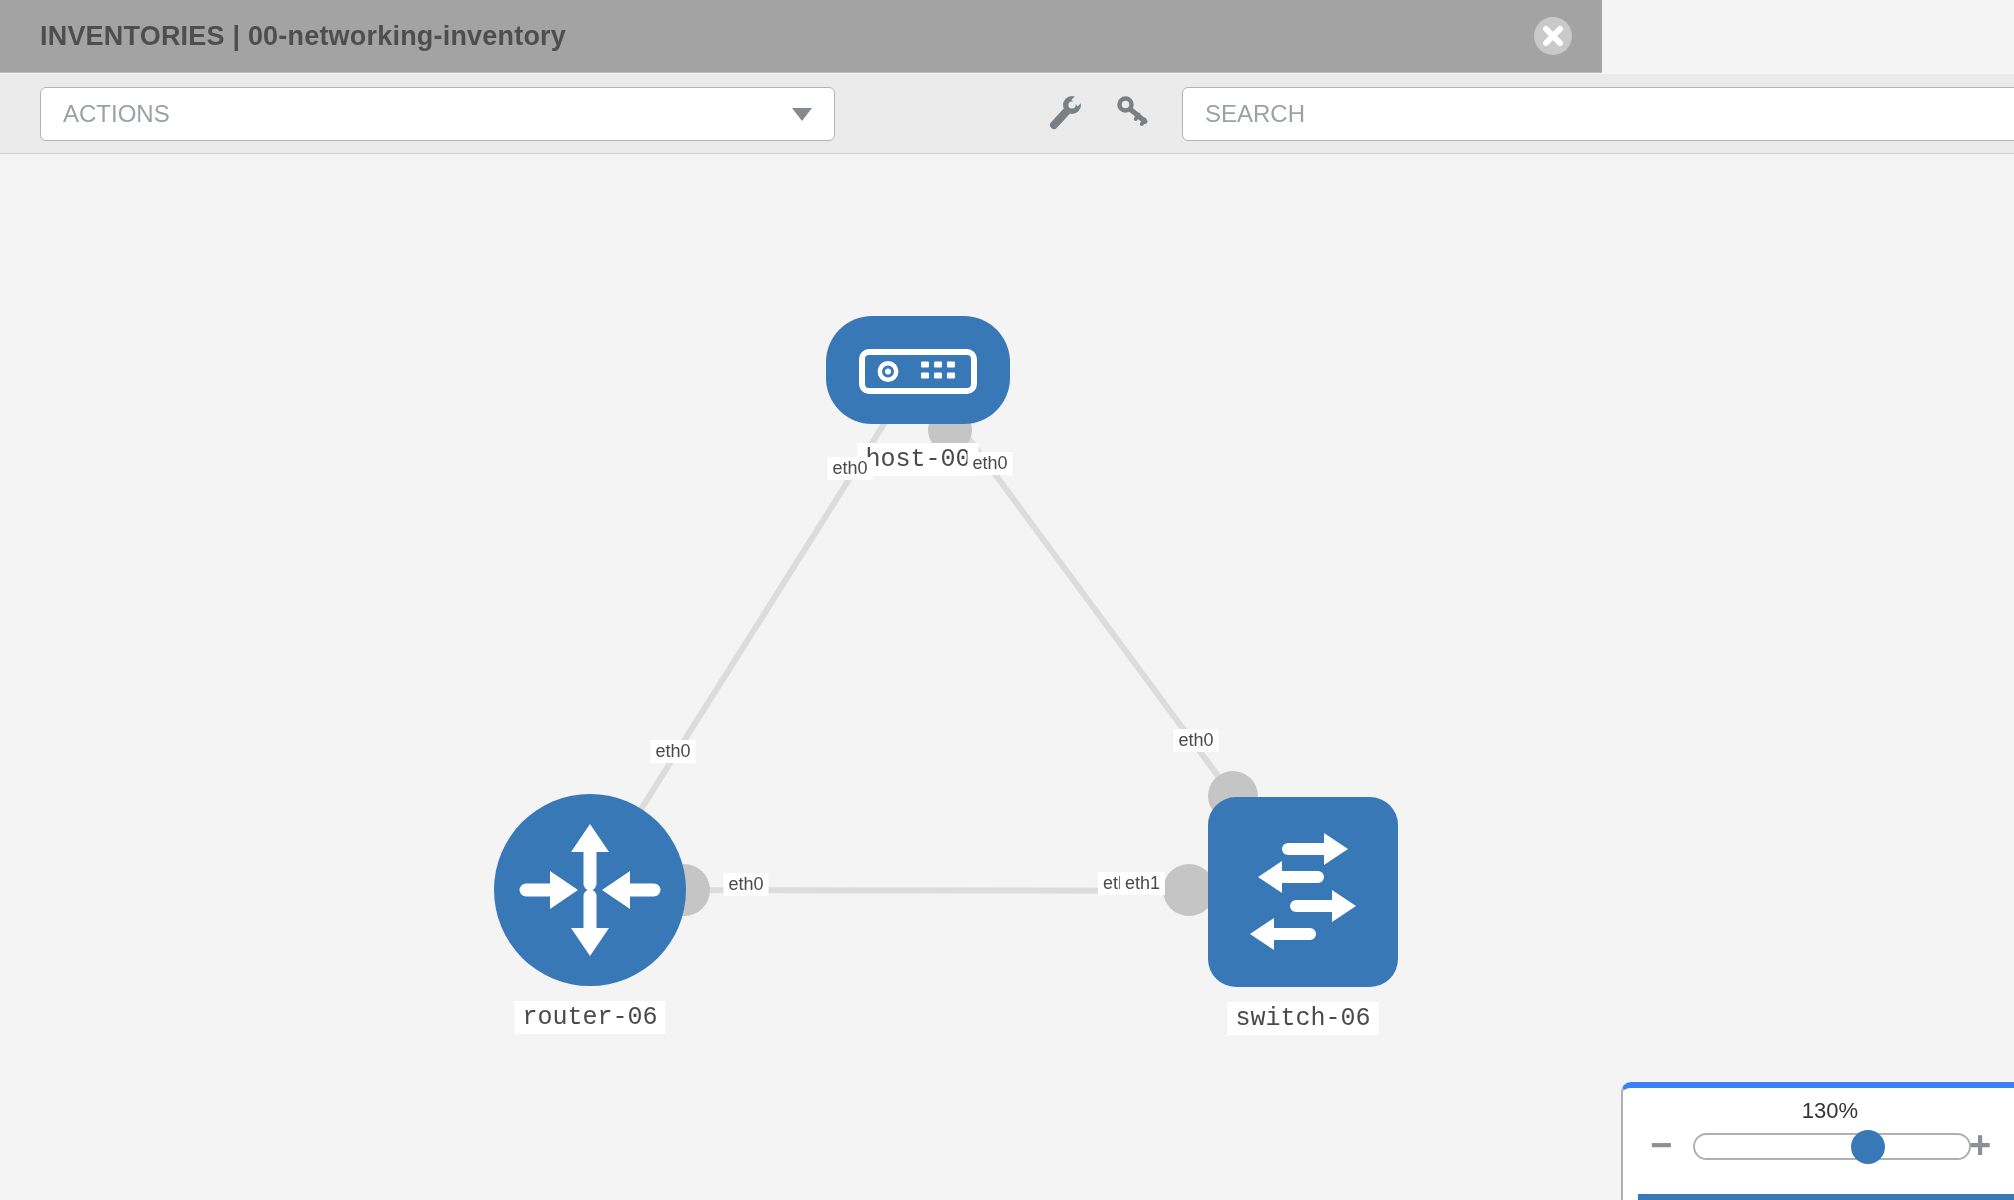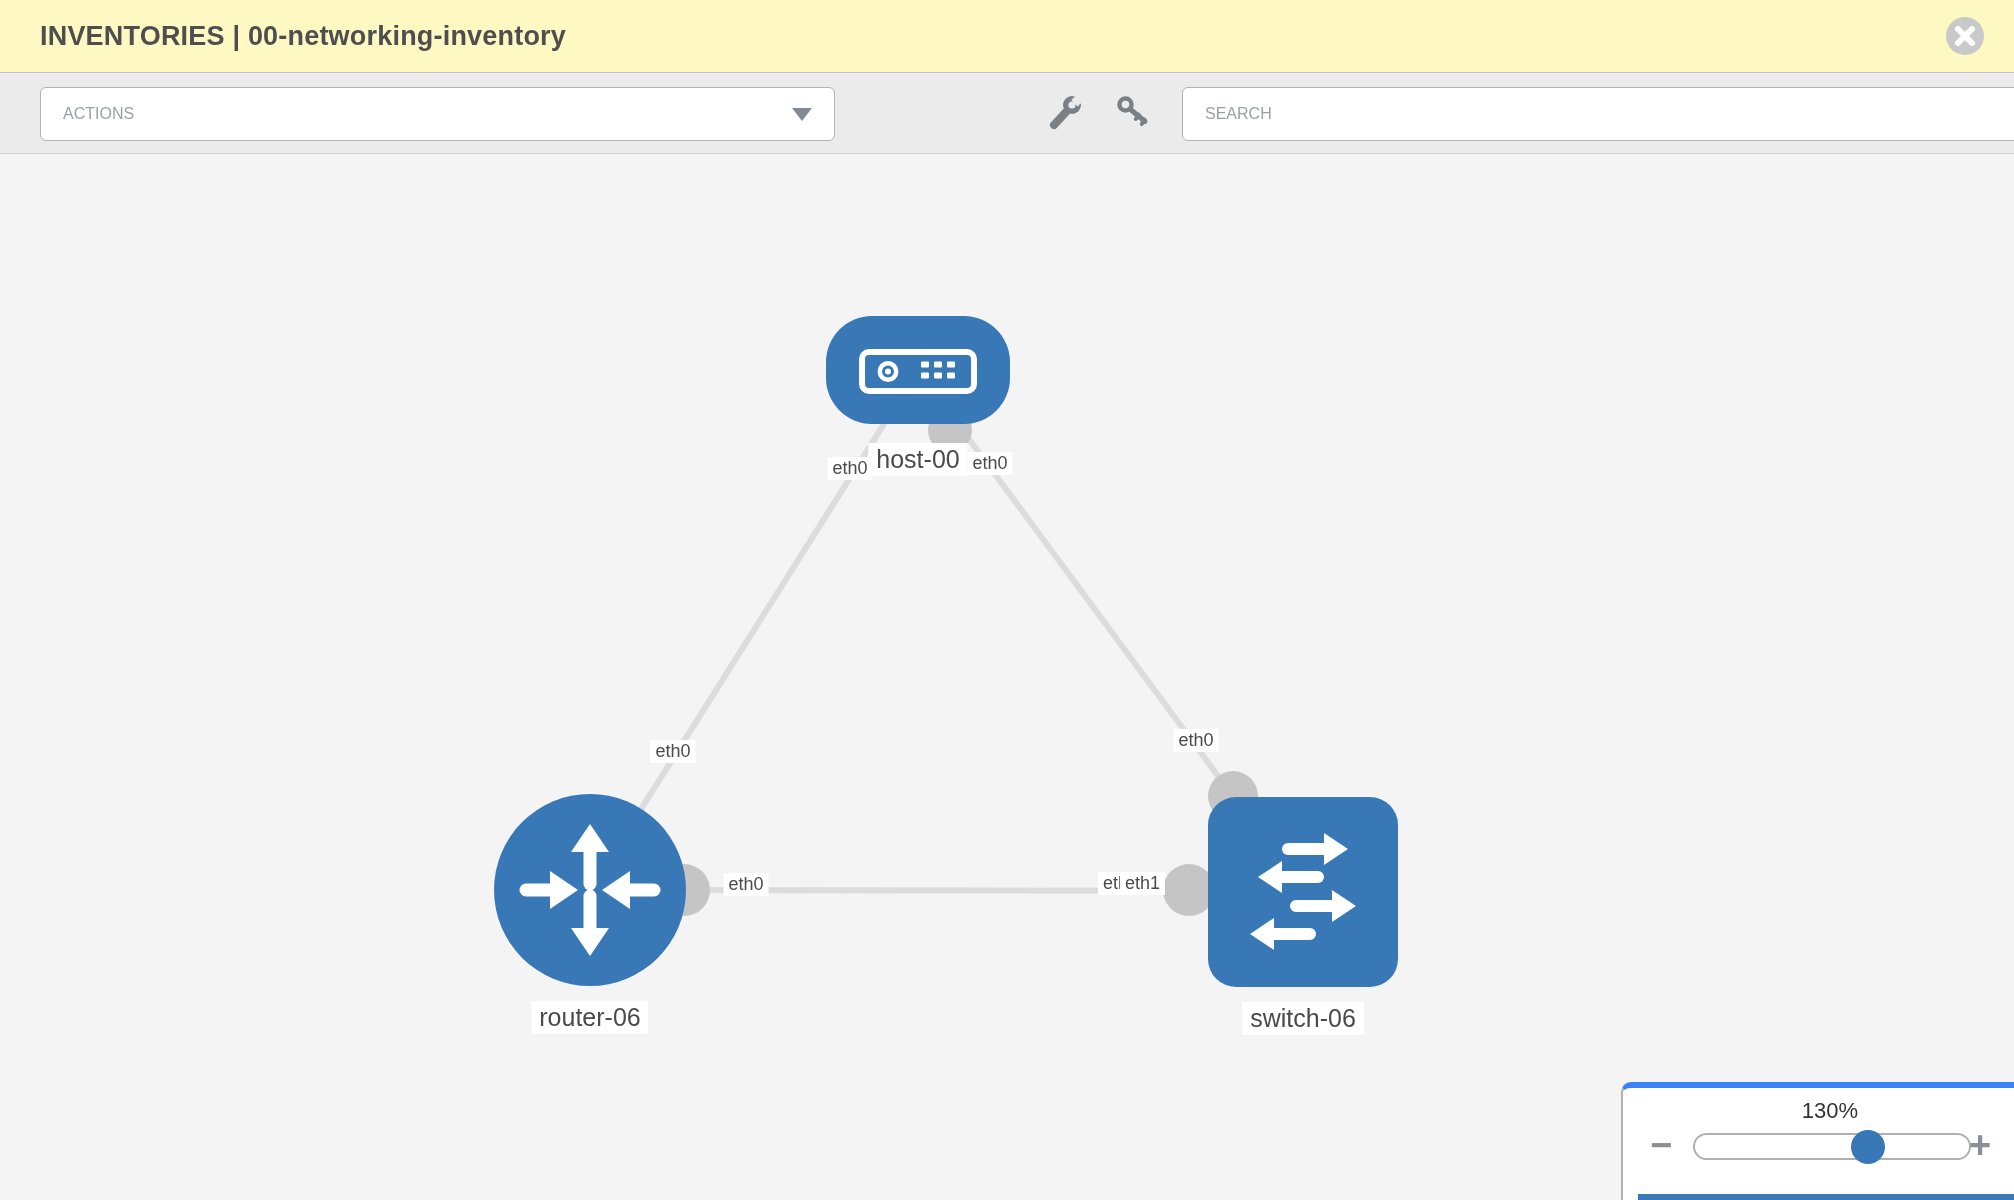--- a/index.html
+++ b/index.html
@@ -1,47 +1,47 @@
 <!DOCTYPE html>
 <html><head>
 <meta charset="utf-8">
 <style>
   * { margin:0; padding:0; box-sizing:border-box; }
   html,body { width:2014px; height:1200px; overflow:hidden; }
   body { font-family:"Liberation Sans", sans-serif; background:#f4f4f4; position:relative; }
 
   
-  .app-header { position:absolute; top:0; left:0; width:2014px; height:73px;
-    background:#fef9c3; border-bottom:1px solid #bcbcbc; z-index:10; }
+  .app-header { position:absolute; top:0; left:0; width:1602px; height:73px;
+    background:#a3a3a3; border-bottom:1px solid #bcbcbc; z-index:10; }
   .app-title { position:absolute; left:40px; top:50%; transform:translateY(-50%);
     font-size:27px; font-weight:bold; color:#4e4e4e; letter-spacing:0.2px; }
   .close-btn { position:absolute; right:29px; top:16px; width:40px; height:40px; cursor:pointer; }
 
   
   .toolbar { position:absolute; top:74px; left:0; width:2014px; height:80px;
     background:#ebebeb; border-bottom:1px solid #cfcfcf; z-index:9; }
   .dropdown { position:absolute; top:13px; height:54px; background:#ffffff;
     border:1px solid #b3b3b3; border-radius:6px; display:flex; align-items:center;
-    padding:0 22px; color:#9ba1a6; font-size:16px; cursor:pointer; }
+    padding:0 22px; color:#9ba1a6; font-size:24px; cursor:pointer; }
   .dd-actions { left:40px; width:795px; }
   .dd-search  { left:1182px; width:906px; }
   .caret { width:0; height:0; margin-left:auto;
     border-left:10px solid transparent; border-right:10px solid transparent;
     border-top:13px solid #848a90; }
   .tool-icon { position:absolute; top:20px; width:38px; height:38px; cursor:pointer; }
   .icon-wrench { left:1047px; }
   .icon-key    { left:1115px; }
 
   
   .canvas { position:absolute; top:155px; left:0; width:2014px; height:1045px; }
   .canvas svg.topology { position:absolute; left:0; top:0; }
 
   .node-label, .eth-label { position:absolute; background:#ffffff; color:#4a4a4a;
     white-space:nowrap; z-index:3;text-align:right; }
-  .node-label { font-size:25px; padding:2px 8px; transform:translateX(-50%); }
+  .node-label { font-size:25px; padding:2px 8px; transform:translateX(-50%);font-family:Liberation Mono, monospace; }
   .eth-label  { font-size:18px; padding:1px 5px; transform:translateX(-50%); }
   .eth-label.flat { transform:none; }
   .eth-overlay { z-index:4; }
 
   
   .zoom-panel { position:absolute; left:1621px; top:1082px; width:393px; height:118px;
     background:#ffffff; border-left:2px solid #b0b0b0; border-top:6px solid #3b82f6;
     border-top-left-radius:10px; z-index:11; }
   .zoom-value { position:absolute; left:207px; top:10px; transform:translateX(-50%);
     font-size:22px; color:#333333; }

